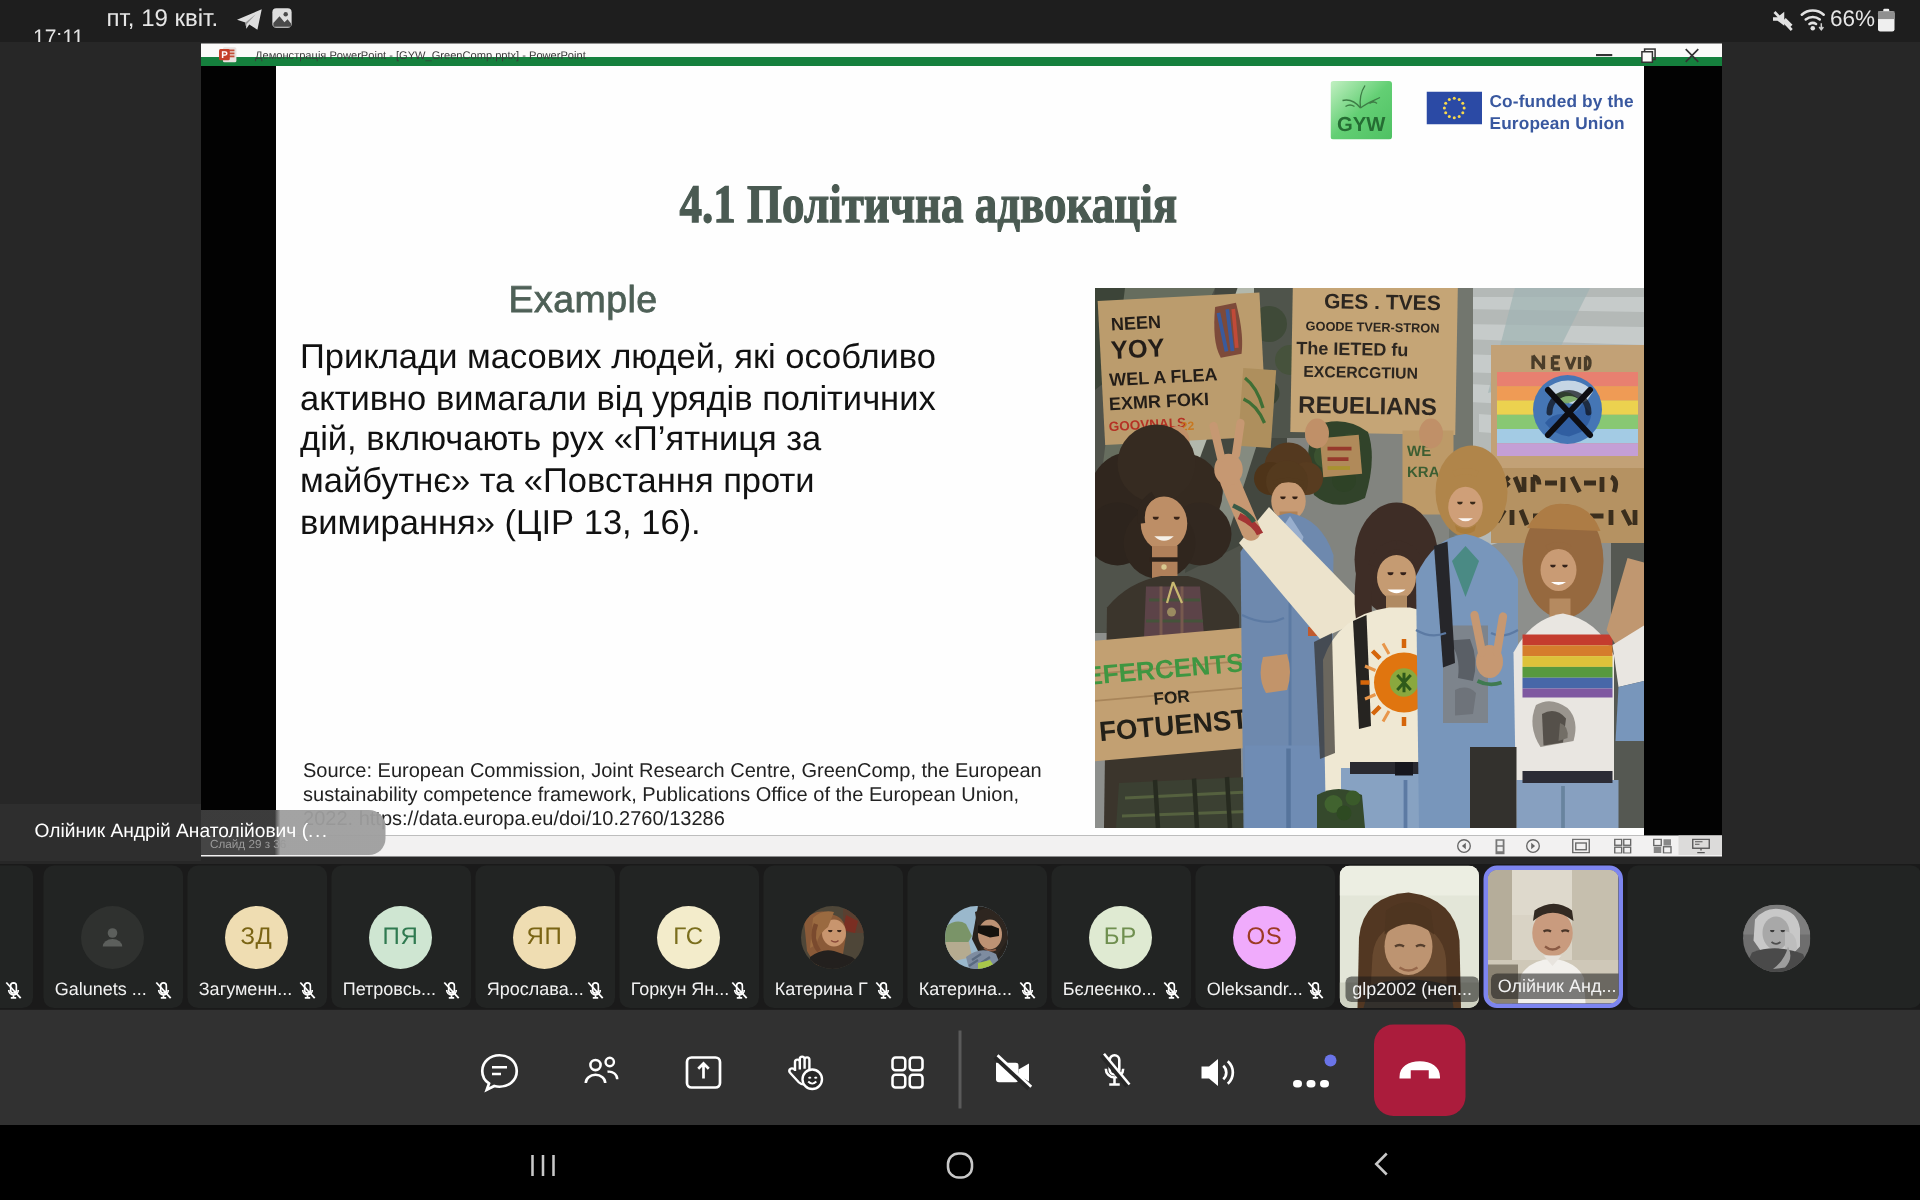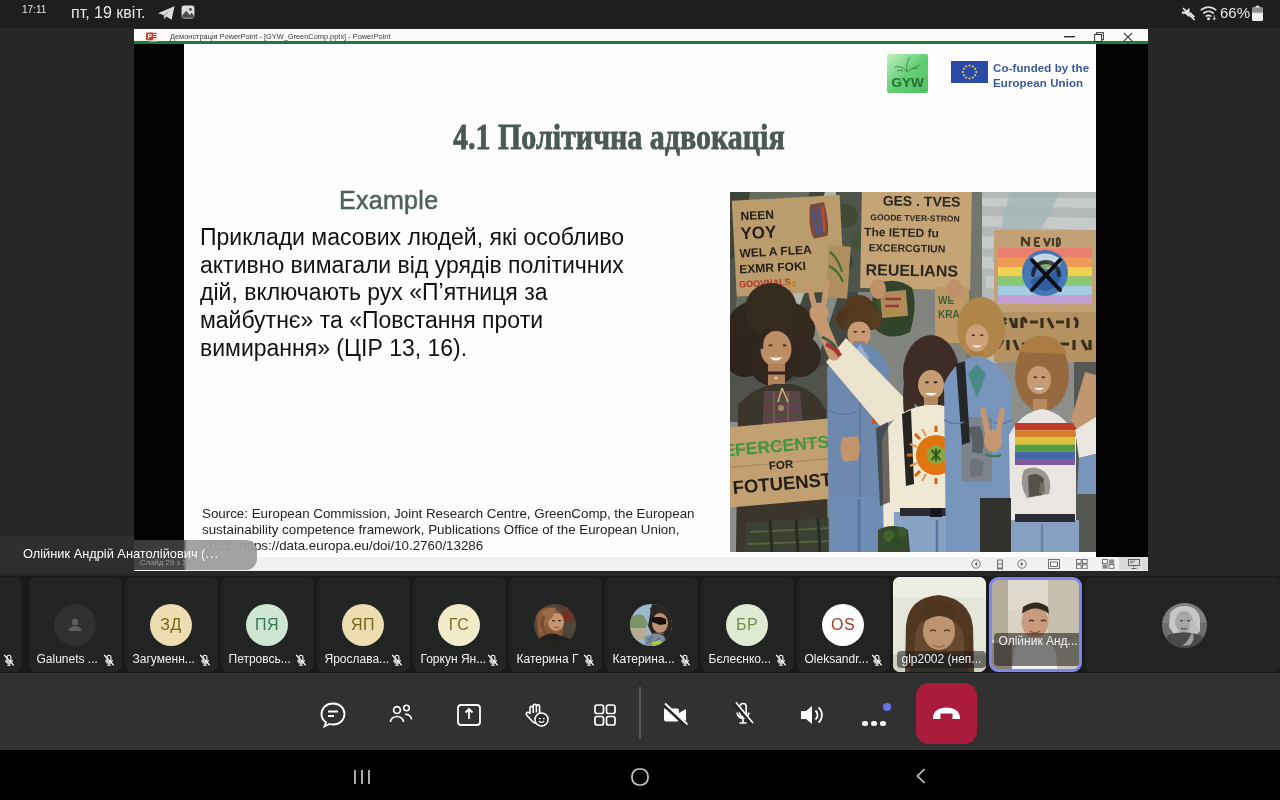--- a/index.html
+++ b/index.html
@@ -1,33 +1,33 @@
 <!DOCTYPE html>
 <html><head><meta charset="utf-8"><style>
 *{margin:0;padding:0;box-sizing:border-box}
 html,body{width:1280px;height:800px;overflow:hidden;background:#000;font-family:"Liberation Sans",sans-serif}
 .abs{position:absolute}
 #statusbar{position:absolute;left:0;top:0;width:1280px;height:28px;background:#1e1e1e;color:#e6e6e6}
 #stage{position:absolute;left:0;top:28px;width:1280px;height:548px;background:#272727}
 #pptwin{position:absolute;left:134px;top:1px;width:1014px;height:542px}
-#titlebar{position:absolute;left:0;top:0;width:1014px;height:15px;background:#fbfaf9;border-bottom:3px solid #15803d}
+#titlebar{position:absolute;left:0;top:0;width:1014px;height:15px;background:#fbfaf9;border-bottom:6px solid #15803d}
 #slidearea{position:absolute;left:0;top:15px;width:1014px;height:513px;background:#020202}
 #slide{position:absolute;left:50px;top:0;width:912px;height:513px;background:#fefefe}
 #pptstatus{position:absolute;left:0;top:528px;width:1014px;height:14px;background:#f2f1f1}
 #strip{position:absolute;left:0;top:576px;width:1280px;height:97px;background:#1a1a1a}
 #toolbar{position:absolute;left:0;top:673px;width:1280px;height:77px;background:#313131}
 #navbar{position:absolute;left:0;top:750px;width:1280px;height:50px;background:#000}
 .tile{position:absolute;top:1px;width:93px;height:95px;background:#222423;border-radius:7px;overflow:hidden}
 .av{position:absolute;left:50%;top:27px;transform:translateX(-50%)}
 .circ{width:42px;height:42px;border-radius:50%;display:flex;align-items:center;justify-content:center;font-size:16px;letter-spacing:0.5px}
 .tname{position:absolute;left:8px;bottom:6px;font-size:12px;color:#f2f2f2;white-space:nowrap}
 .micr{position:absolute;right:6px;bottom:5px}
 </style></head><body>
 <div id="statusbar">
-  <span class="abs" style="left:22px;top:4px;font-size:10px">17:11</span>
+  <span class="abs" style="left:22px;top:16px;font-size:14px">17:11</span>
   <span class="abs" style="left:71px;top:4px;font-size:16px">пт, 19 квіт.</span>
   <svg class="abs" style="left:157px;top:5px" width="19" height="17" viewBox="0 0 19 17">
       <path d="M1 8.2 L17.5 1.2 L14.6 14.8 L9.2 11.4 L7.2 14.2 L6.6 10 Z" fill="#dedede"></path>
       <path d="M6.6 10 L13.5 4.5 L7.4 11.2 L7.2 14.2 Z" fill="#9a9a9a"></path>
     </svg>
   <svg class="abs" style="left:181px;top:5px" width="14" height="14" viewBox="0 0 17 17">
       <rect x="0.7" y="0.7" width="15.6" height="15.6" rx="3.2" fill="#dedede"></rect>
       <circle cx="11.5" cy="5.5" r="1.8" fill="#4a4a4a"></circle>
       <path d="M1.5 12.5 L6.5 7 L10.5 12 L13 9.5 L15.8 13 L15.8 15.5 L1.5 15.5 Z" fill="#4a4a4a"></path>
     </svg>
@@ -490,21 +490,21 @@
     </div>
   <div class="tile" style="left:700.5px">
       <div class="av circ" style="background:#dfead2;color:#6f8f4f">БР</div>
       <div class="tname">Бєлеєнко...</div>
       <svg class="micr" width="14" height="14" viewBox="0 0 14 14">
         <path d="M7 2.2 a1.9 1.9 0 0 1 1.9 1.9 v3 a1.9 1.9 0 0 1-3.8 0 v-3 A1.9 1.9 0 0 1 7 2.2 M3.8 7 a3.2 3.2 0 0 0 6.4 0 M7 10.4 V12.2 M5.2 12.2 h3.6" fill="none" stroke="#fff" stroke-width="1.1"></path>
         <path d="M2.2 2 L11.8 12.4" stroke="#fff" stroke-width="1.2"></path>
       </svg>
     </div>
   <div class="tile" style="left:796.5px">
-      <div class="av circ" style="background:#ffffff;color:#9c3a24">OS</div>
+      <div class="av circ" style="background:#f0abfc;color:#9c3a24">OS</div>
       <div class="tname">Oleksandr...</div>
       <svg class="micr" width="14" height="14" viewBox="0 0 14 14">
         <path d="M7 2.2 a1.9 1.9 0 0 1 1.9 1.9 v3 a1.9 1.9 0 0 1-3.8 0 v-3 A1.9 1.9 0 0 1 7 2.2 M3.8 7 a3.2 3.2 0 0 0 6.4 0 M7 10.4 V12.2 M5.2 12.2 h3.6" fill="none" stroke="#fff" stroke-width="1.1"></path>
         <path d="M2.2 2 L11.8 12.4" stroke="#fff" stroke-width="1.2"></path>
       </svg>
     </div>
   <div class="tile" style="left:892.5px"><svg width="93" height="95" viewBox="0 0 93 95">
         <rect width="93" height="95" fill="#e3e6d8"></rect>
         <rect y="0" width="93" height="20" fill="#eceee2"></rect>
         <rect x="0" y="78" width="93" height="17" fill="#cfd2c2"></rect>
@@ -522,21 +522,21 @@
         <rect x="0" y="0" width="16" height="89" fill="#b5ad9a"></rect>
         <rect x="16" y="0" width="40" height="30" fill="#ded9cc"></rect>
         <rect x="0" y="60" width="87" height="29" fill="#cfc8b8"></rect>
         <path d="M0 63 h20 v26 h-20 Z" fill="#8a8272"></path>
         <path d="M20 89 L22 70 Q28 60 43 59 Q59 61 64 72 L65 89 Z" fill="#f2f0ec"></path>
         <ellipse cx="43" cy="42" rx="13.5" ry="15.5" fill="#c99b7e"></ellipse>
         <path d="M30 34 q13-11 27 0 l-1-7 q-12-9-25 0 Z" fill="#332a22"></path>
         <path d="M37 41 q2.5-1.5 5 0 M49 41 q2.5-1.5 5 0" stroke="#4a3528" stroke-width="1.5" fill="none"></path>
         <path d="M38 51 q5 4 10 0" stroke="#8a5a44" stroke-width="1.5" fill="none"></path>
         <path d="M37 57 h12 l-6 7 Z" fill="#e8e4de"></path>
-      </svg><div class="tname" style="left:2px;bottom:3px;background:rgba(25,25,25,0.55);border-radius:4px;padding:1px 5px 18px">Олійник Анд...</div></div>
+      </svg><div class="tname" style="left:2px;bottom:3px;background:rgba(25,25,25,0.55);border-radius:4px;padding:1px 5px 2px">Олійник Анд...</div></div>
   <div class="tile" style="left:1084.5px;width:196px">
       <div style="position:absolute;left:77px;top:26px;width:45px;height:45px;border-radius:50%;overflow:hidden"><svg width="45" height="45" viewBox="0 0 45 45">
           <rect width="45" height="45" fill="#6e6e6e"></rect>
           <rect x="0" y="0" width="45" height="20" fill="#7e7e7e"></rect>
           <path d="M8 10 Q14 2 24 3 Q36 4 38 16 L38 28 L30 36 L14 34 L7 24 Z" fill="#c8c8c8"></path>
           <ellipse cx="22" cy="19" rx="9" ry="11" fill="#a8a8a8"></ellipse>
           <path d="M18 17 a1.5 1.5 0 0 0 3 0 M25 17 a1.5 1.5 0 0 0 3 0" fill="#3a3a3a"></path>
           <path d="M19 25 q3 2.5 6 0" stroke="#4e4e4e" stroke-width="1.2" fill="none"></path>
           <path d="M28 18 q8 0 8 12 l-8 6 Z" fill="#bdbdbd"></path>
           <path d="M0 45 L6 32 Q22 26 40 33 L45 45 Z" fill="#4a4a4a"></path>

